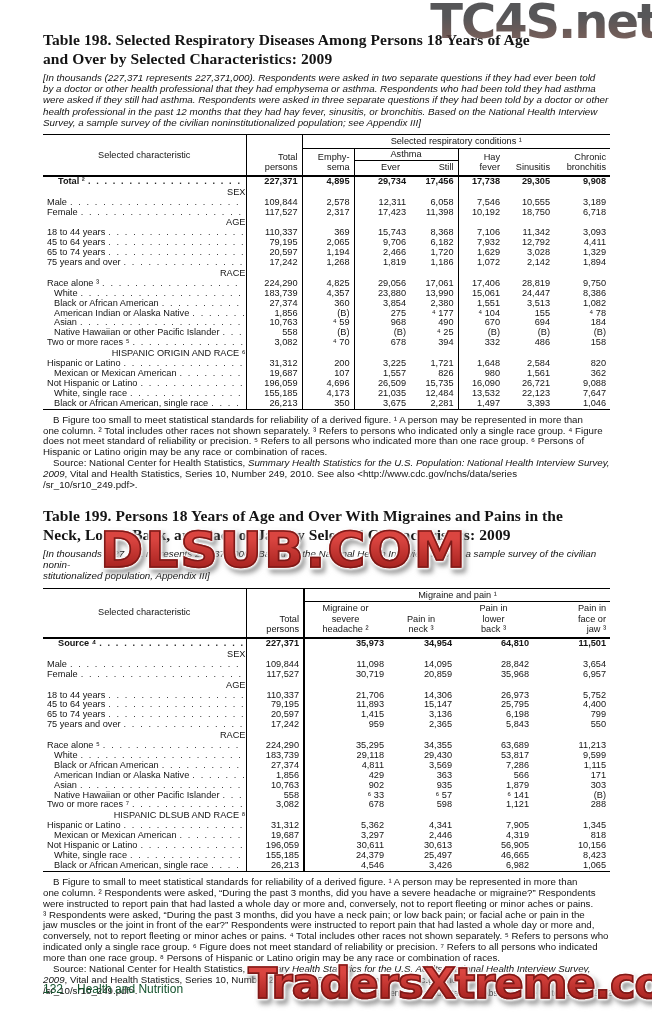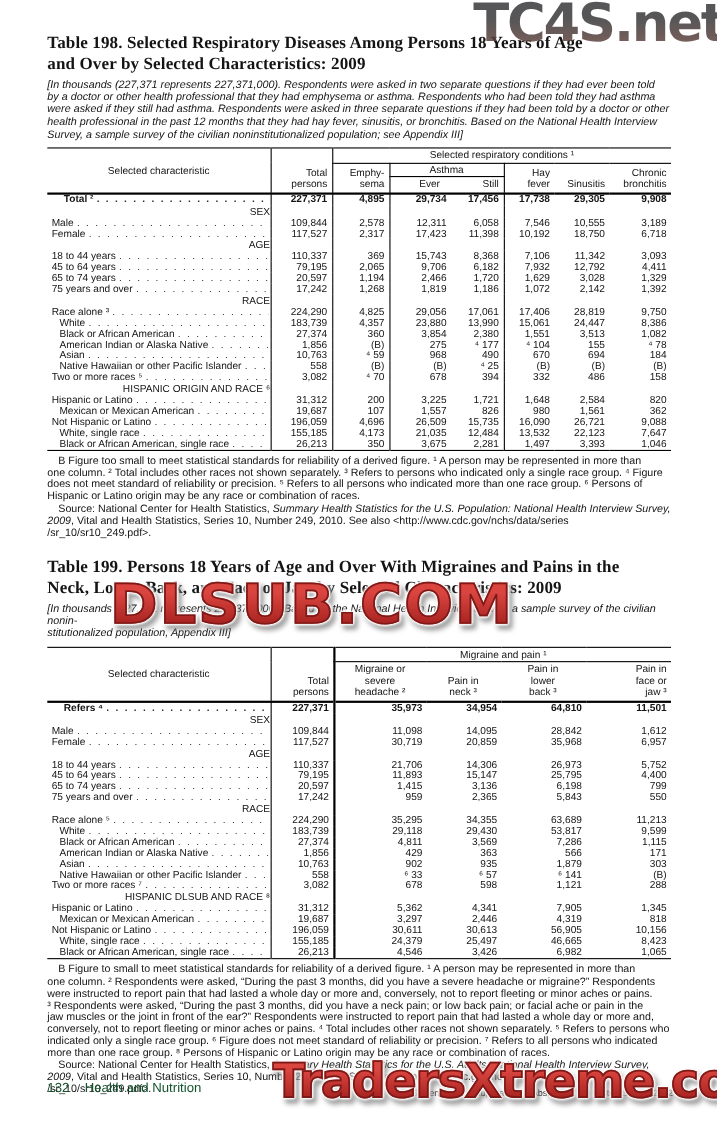--- a/index.html
+++ b/index.html
@@ -220,21 +220,21 @@
                   <span class="lab">75 years and over</span>
                   <span class="dots">. . . . . . . . . . . . . . . . . . . . . . . . . . . . . . . . . . . . . . . . . . . . . . . . . . . . . . . . . . . . . . . . . . . . . . . . . . . . . . . . </span>
                 </div>
               </td>
               <td class="num brd">17,242</td>
               <td class="num brd">1,268</td>
               <td class="num">1,819</td>
               <td class="num brd">1,186</td>
               <td class="num">1,072</td>
               <td class="num">2,142</td>
-              <td class="num">1,392</td>
+              <td class="num">1,894</td>
             </tr>
             <tr>
               <td class="c0 brd grp">RACE</td>
               <td class="num brd"></td>
               <td class="num brd"></td>
               <td class="num"></td>
               <td class="num brd"></td>
               <td class="num"></td>
               <td class="num"></td>
               <td class="num"></td>
@@ -472,21 +472,21 @@
 back ³</th>
             <th>Pain in
 face or
 jaw ³</th>
           </tr>
         </thead>
         <tbody id="tb199">
             <tr class="total">
               <td class="c0 brd">
                 <div class="stub tot">
-                  <span class="lab">Refers ⁴</span>
+                  <span class="lab">Source ⁴</span>
                   <span class="dots">. . . . . . . . . . . . . . . . . . . . . . . . . . . . . . . . . . . . . . . . . . . . . . . . . . . . . . . . . . . . . . . . . . . . . . . . . . . . . . . . </span>
                 </div>
               </td>
               <td class="num brd2">227,371</td>
               <td class="num">35,973</td>
               <td class="num">34,954</td>
               <td class="num">64,810</td>
               <td class="num">11,501</td>
             </tr>
             <tr>
@@ -501,21 +501,21 @@
               <td class="c0 brd">
                 <div class="stub">
                   <span class="lab">Male</span>
                   <span class="dots">. . . . . . . . . . . . . . . . . . . . . . . . . . . . . . . . . . . . . . . . . . . . . . . . . . . . . . . . . . . . . . . . . . . . . . . . . . . . . . . . </span>
                 </div>
               </td>
               <td class="num brd2">109,844</td>
               <td class="num">11,098</td>
               <td class="num">14,095</td>
               <td class="num">28,842</td>
-              <td class="num">1,612</td>
+              <td class="num">3,654</td>
             </tr>
             <tr>
               <td class="c0 brd">
                 <div class="stub">
                   <span class="lab">Female</span>
                   <span class="dots">. . . . . . . . . . . . . . . . . . . . . . . . . . . . . . . . . . . . . . . . . . . . . . . . . . . . . . . . . . . . . . . . . . . . . . . . . . . . . . . . </span>
                 </div>
               </td>
               <td class="num brd2">117,527</td>
               <td class="num">30,719</td>

